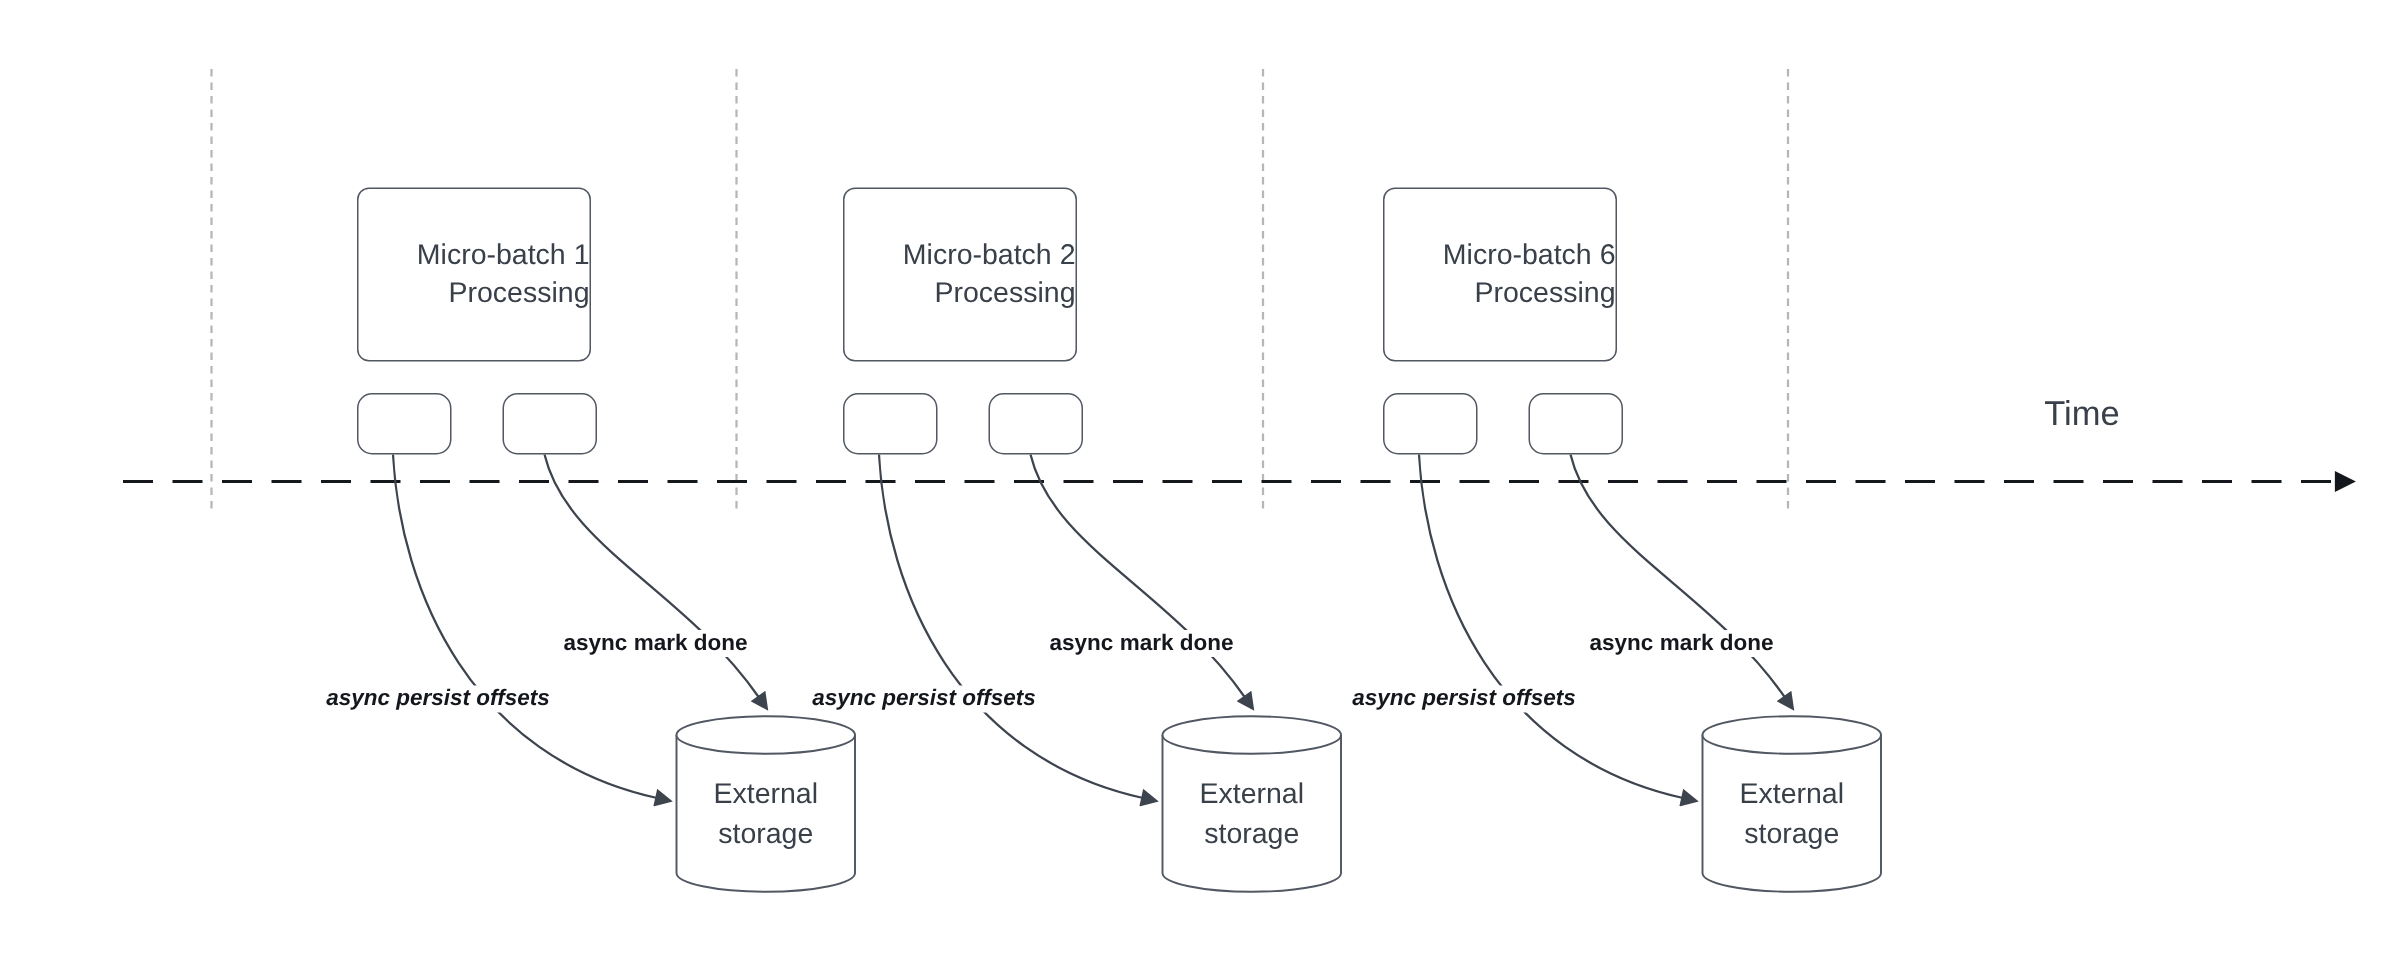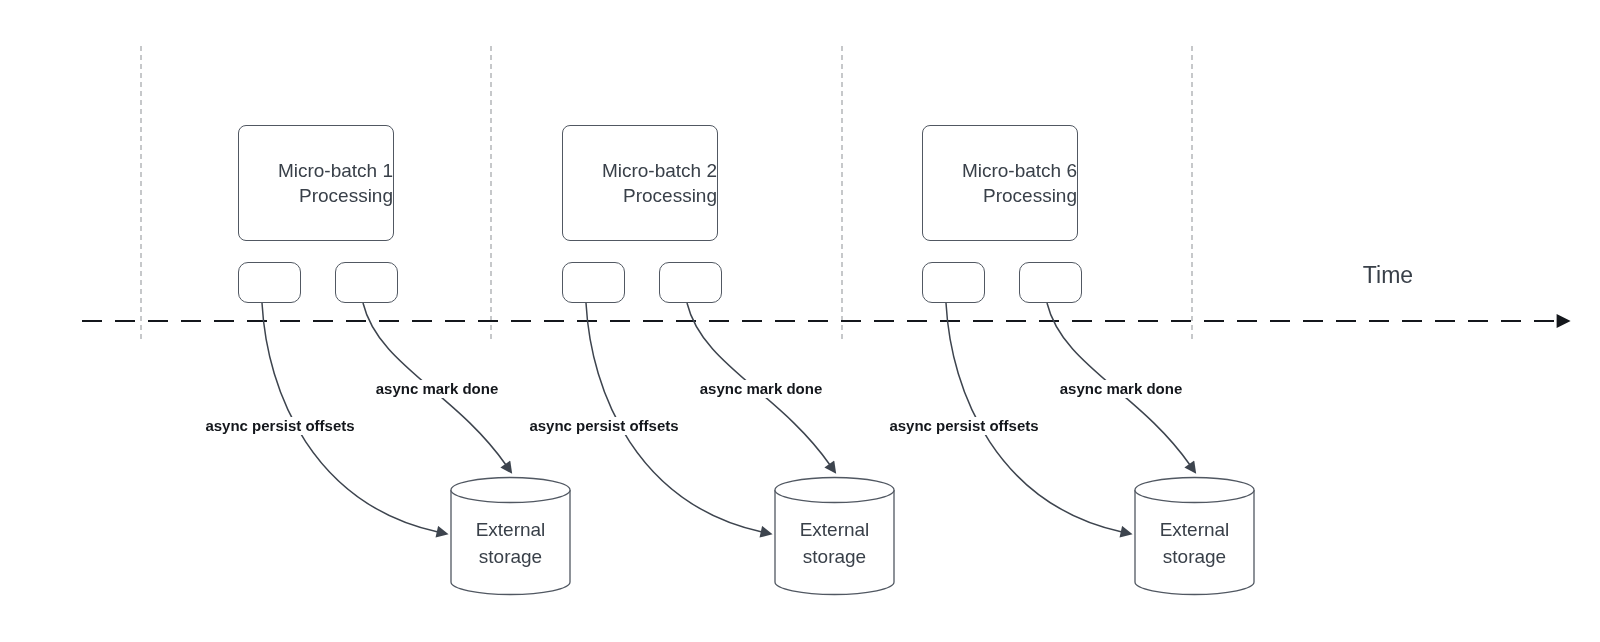--- a/index.html
+++ b/index.html
@@ -20,23 +20,23 @@
   .batch-box span{display:block;}
   .task-box{
     position:absolute;top:262px;width:63px;height:41px;box-sizing:border-box;
     border:1px solid #515862;border-radius:10px;background:#fff;
   }
   .task-left{left:0;} .task-right{left:97px;}
 
   .arrow-label{
     position:absolute;transform:translateX(-50%);white-space:nowrap;
     font-size:15px;font-weight:700;color:#14171c;background:#ffffff;
-    padding:0 3px;line-height:18px;
+    padding:0 3px;line-height:18px;margin-top:40px;
   }
-  .persist-label{left:42px;top:417px;}
+  .persist-label{left:54px;top:417px;font-style:italic;}
   .markdone-label{left:199px;top:380px;}
 
   .storage-label{
     position:absolute;left:213px;top:516px;width:119px;text-align:center;
     font-size:19px;line-height:27px;color:#394049;
   }
   .storage-label span{display:block;}
 
   .time-label{
     position:absolute;left:1388px;top:262px;transform:translateX(-50%);

